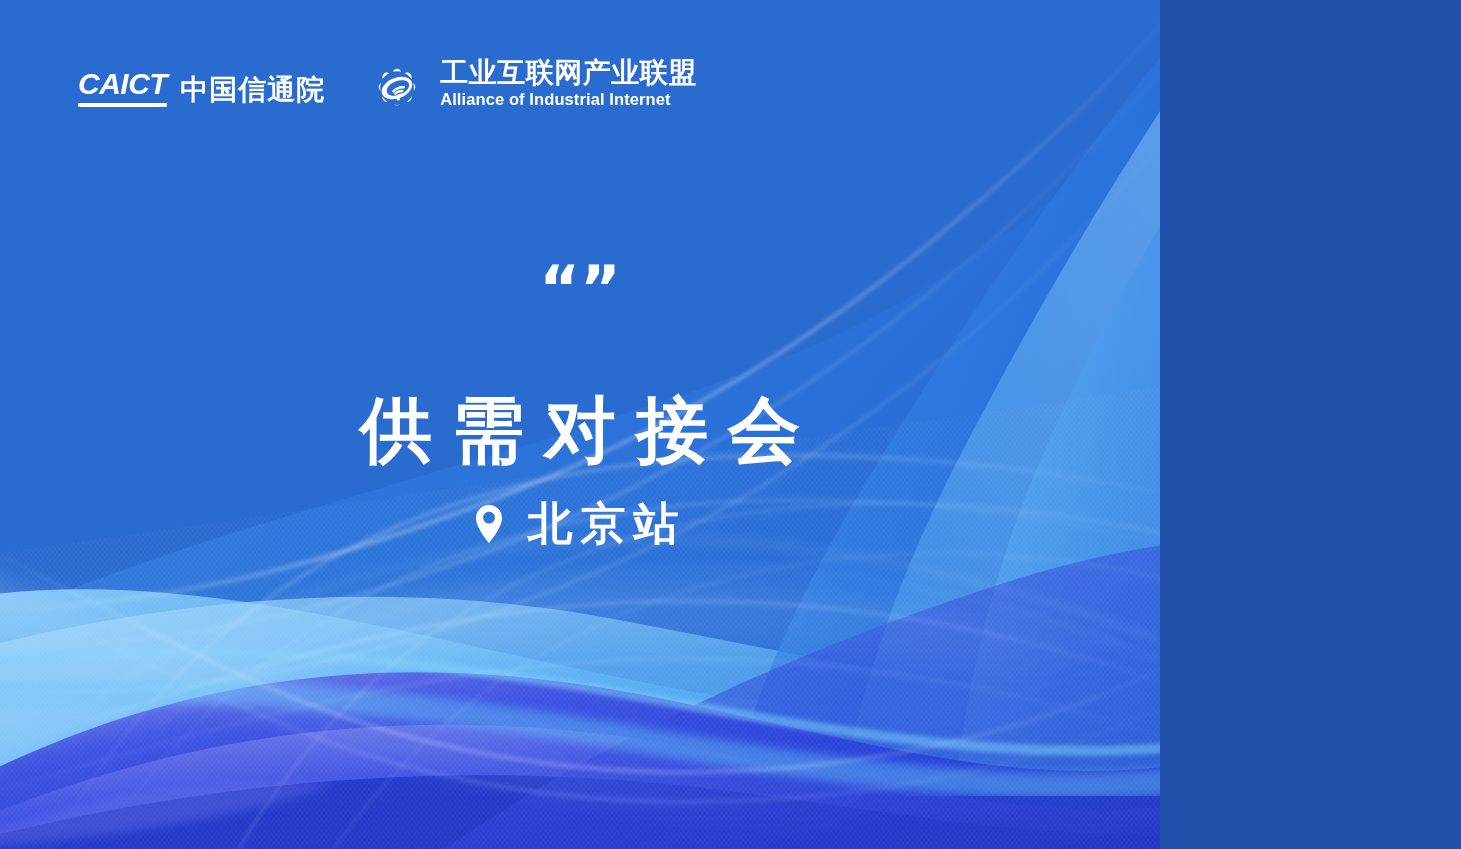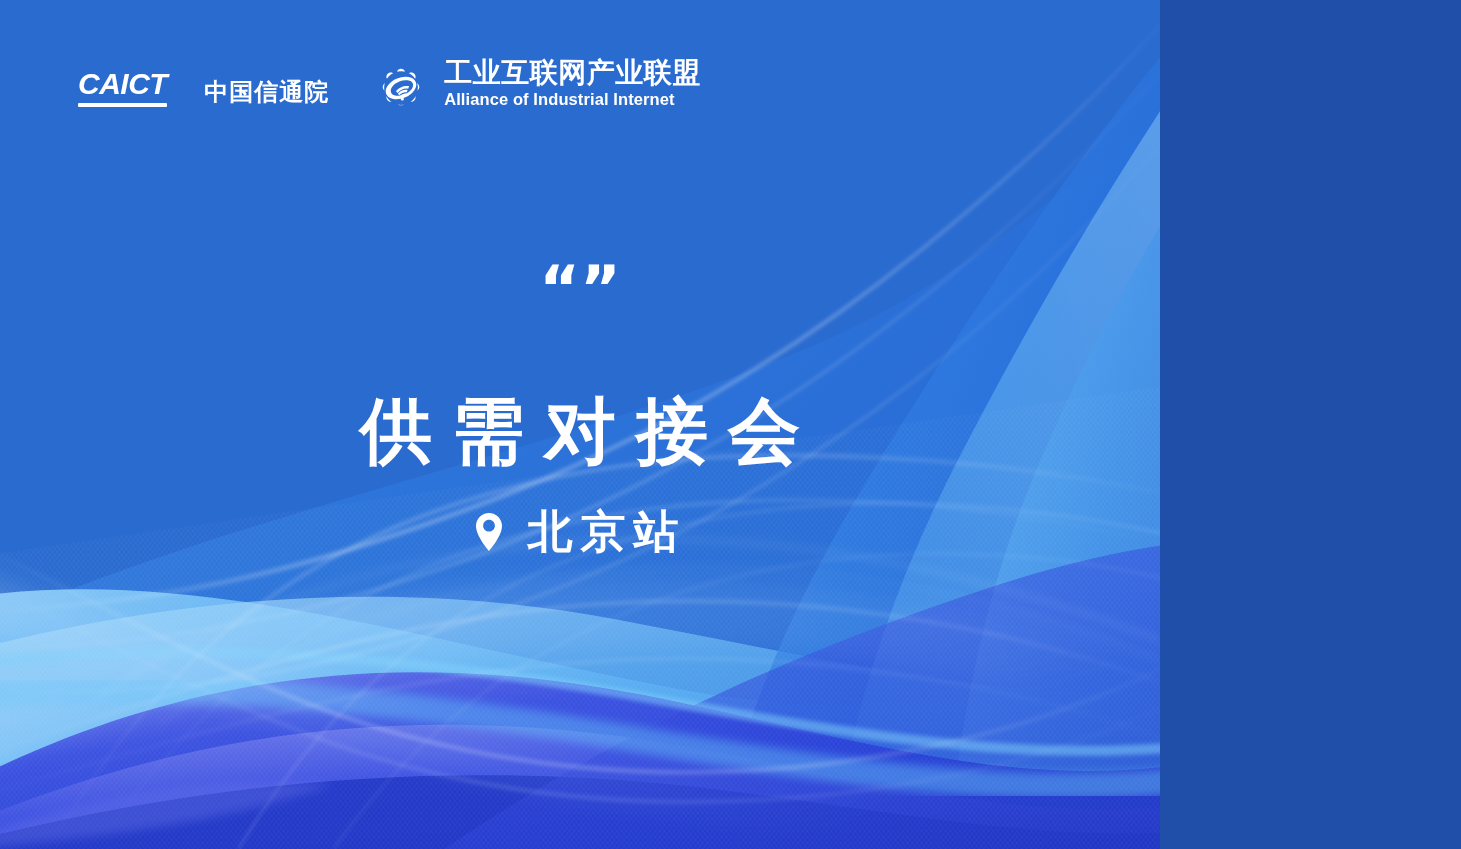--- a/index.html
+++ b/index.html
@@ -55,27 +55,26 @@
     transform: skewX(0deg);
   }
   .caict-rule {
     height: 4px;
     background: #ffffff;
     margin-top: 4px;
     border-radius: 1px;
   }
   .caict-cn {
     font-family: "DejaVu Sans", "Liberation Sans", sans-serif;
-    font-size: 24px;
+    font-size: 28px;
     font-weight: bold;
     color: #ffffff;
     letter-spacing: 1px;
     line-height: 1;
     padding-bottom: 3px;
-    margin-left: 24px;
   }
 
   .aii-logo { display: flex; align-items: flex-start; gap: 13px; }
   .aii-gear { width: 60px; height: 60px; flex: 0 0 60px; }
   .aii-text { display: flex; flex-direction: column; justify-content: center; }
   .aii-cn {
     font-family: "DejaVu Sans", "Liberation Sans", sans-serif;
     font-size: 28px;
     font-weight: bold;
     color: #ffffff;
@@ -137,31 +136,31 @@
     letter-spacing: 2px;
     line-height: 1;
     padding: 0 14px;
     position: relative;
     top: -6px;
     text-shadow: 0 0 1px rgba(255,255,255,0.55);
   }
 
   .subtitle {
     margin-top: 6px;
-    font-family: Liberation Sans, sans-serif;
+    font-family: Liberation Serif, serif;
     font-size: 72px;
     font-weight: bold;
     color: #ffffff;
     letter-spacing: 20px;
     text-indent: 20px;
     line-height: 1.1;
   }
 
   .location-row {
-    margin-top: 38px;
+    margin-top: 30px;
     display: flex;
     align-items: center;
     justify-content: center;
     gap: 16px;
   }
   .pin-icon { width: 30px; height: 40px; display: block; }
   .location-text {
     font-family: "DejaVu Sans", "Liberation Sans", sans-serif;
     font-size: 45px;
     font-weight: bold;

